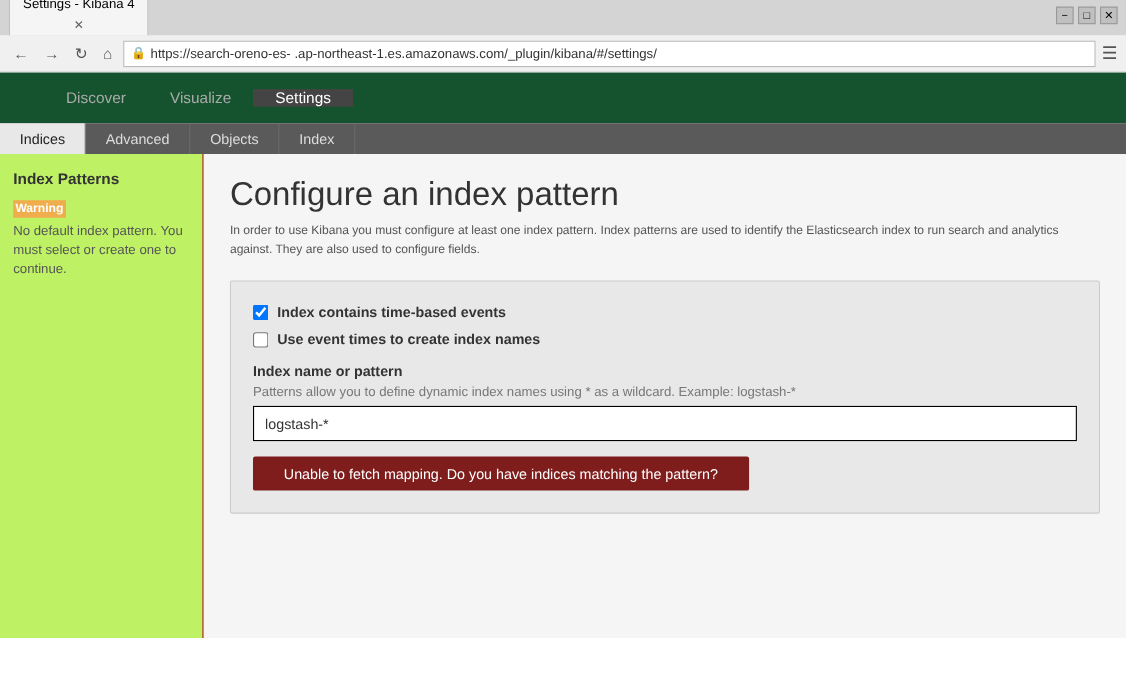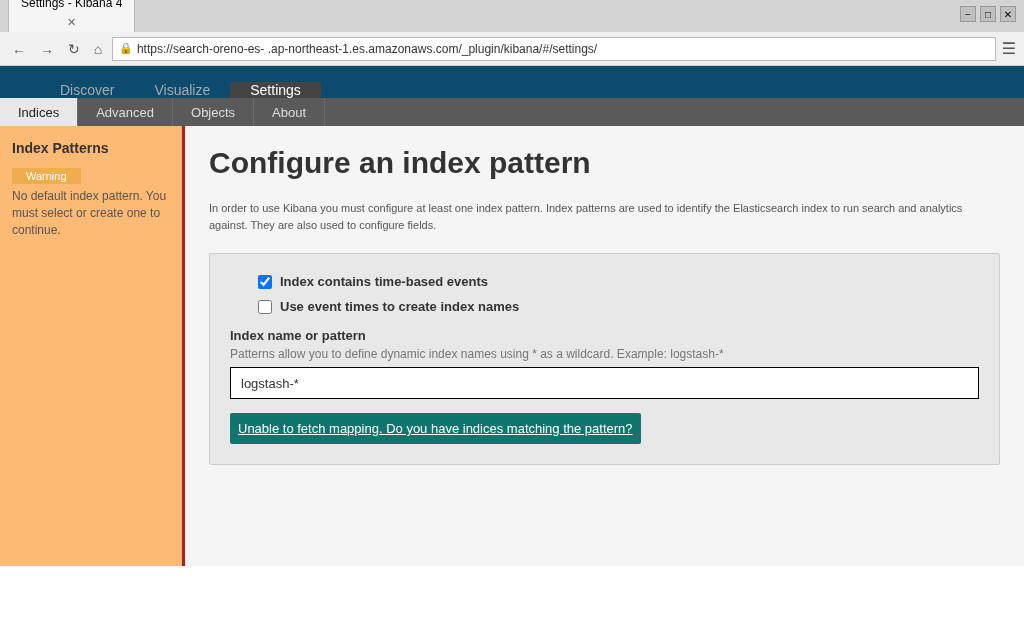--- a/index.html
+++ b/index.html
@@ -77,24 +77,24 @@
       display: flex;
       align-items: center;
       gap: 4px;
     }
     .url-lock { color: #4a4; font-size: 11px; }
     .url-text { font-size: 12px; color: #333; }
     .menu-btn { font-size: 16px; color: #555; cursor: pointer; }
 
     
     .main-nav {
-      background: #0c4a6e;
-      height: 32px;
-      display: flex;
-      align-items: flex-end;
+      background: #14532d;
+      height: 46px;
+      display: flex;
+      align-items: center;
     }
     .kibana-logo {
       width: 40px;
       background: linear-gradient(to bottom, #f60 0%, #f60 25%, #ffd700 25%, #ffd700 50%, #4CAF50 50%, #4CAF50 75%, #e91e63 75%);
       flex-shrink: 0;
     }
     .nav-items {
       display: flex;
       align-items: stretch;
     }
@@ -134,78 +134,77 @@
     
     .content-area {
       display: flex;
       height: calc(622px - 32px - 30px - 34px - 46px - 40px);
       background: #f5f5f5;
     }
 
     
     .sidebar {
       width: 185px;
-      background: #fdba74;
-      border-right: 3px solid #b91c1c;
+      background: #bef264;
+      border-right: 1px solid #b91c1c;
       padding: 14px 12px;
       flex-shrink: 0;
     }
     .sidebar-title {
       font-size: 14px;
       font-weight: bold;
       color: #333;
       margin-bottom: 10px;
     }
     .warning-box {
       background: #f0ad4e;
       color: #fff;
       font-size: 11px;
-      font-weight: normal;
-      padding: 2px 14px;
+      font-weight: bold;
+      padding: 2px 2px;
       display: inline-block;
       margin-bottom: 4px;
     }
     .warning-text {
       font-size: 12px;
       color: #555;
       line-height: 1.4;
     }
 
     
     .main-content {
       flex: 1;
       padding: 20px 24px;
       overflow-y: auto;
     }
     .page-title {
       font-size: 30px;
-      font-weight: 700;
-      color: #333;
-      margin-bottom: 20px;
+      font-weight: 400;
+      color: #333;
+      margin-bottom: 8px;
     }
     .page-description {
       font-size: 11px;
       color: #555;
       line-height: 1.5;
       margin-bottom: 20px;
     }
 
     
     .form-panel {
       background: #e8e8e8;
       border: 1px solid #ccc;
       padding: 20px;
       border-radius: 2px;
     }
     .checkbox-row {
       display: flex;
       align-items: center;
       gap: 8px;
       margin-bottom: 10px;
-      margin-left: 28px;
     }
     .checkbox-row input[type="checkbox"] {
       width: 14px; height: 14px;
     }
     .checkbox-label {
       font-size: 13px;
       font-weight: bold;
       color: #333;
     }
     .field-section {
@@ -226,28 +225,27 @@
       width: 100%;
       height: 32px;
       border: 1px solid #000000;
       padding: 0 10px;
       font-size: 13px;
       background: #fff;
       color: #333;
     }
     .fetch-btn {
       margin-top: 14px;
-      background: #0f766e;
+      background: #7f1d1d;
       color: #fff;
       border: none;
-      padding: 8px 8px;
+      padding: 8px 28px;
       font-size: 13px;
       cursor: pointer;
       border-radius: 2px;
-      text-decoration: underline;
     }
   </style>
 </head>
 <body>
 
 <div class="window-chrome">
   <div class="tab-bar" style="position:absolute;top:0;left:0;right:0;height:32px;display:flex;align-items:flex-end;padding:0 60px 0 8px;background:#d4d4d4;">
     <div class="browser-tab">
       <div class="tab-favicon"></div>
       <span>Settings - Kibana 4</span>
@@ -286,21 +284,21 @@
   <div class="sub-nav-item active">
     <span>Indices</span>
   </div>
   <div class="sub-nav-item">
     <span>Advanced</span>
   </div>
   <div class="sub-nav-item">
     <span>Objects</span>
   </div>
   <div class="sub-nav-item">
-    <span>About</span>
+    <span>Index</span>
   </div>
 </div>
 
 <div class="content-area">
 
   <div class="sidebar">
     <div class="sidebar-title">Index Patterns</div>
     <div>
       <span class="warning-box">Warning</span>
       <p class="warning-text">No default index pattern. You must select or create one to continue.</p>

